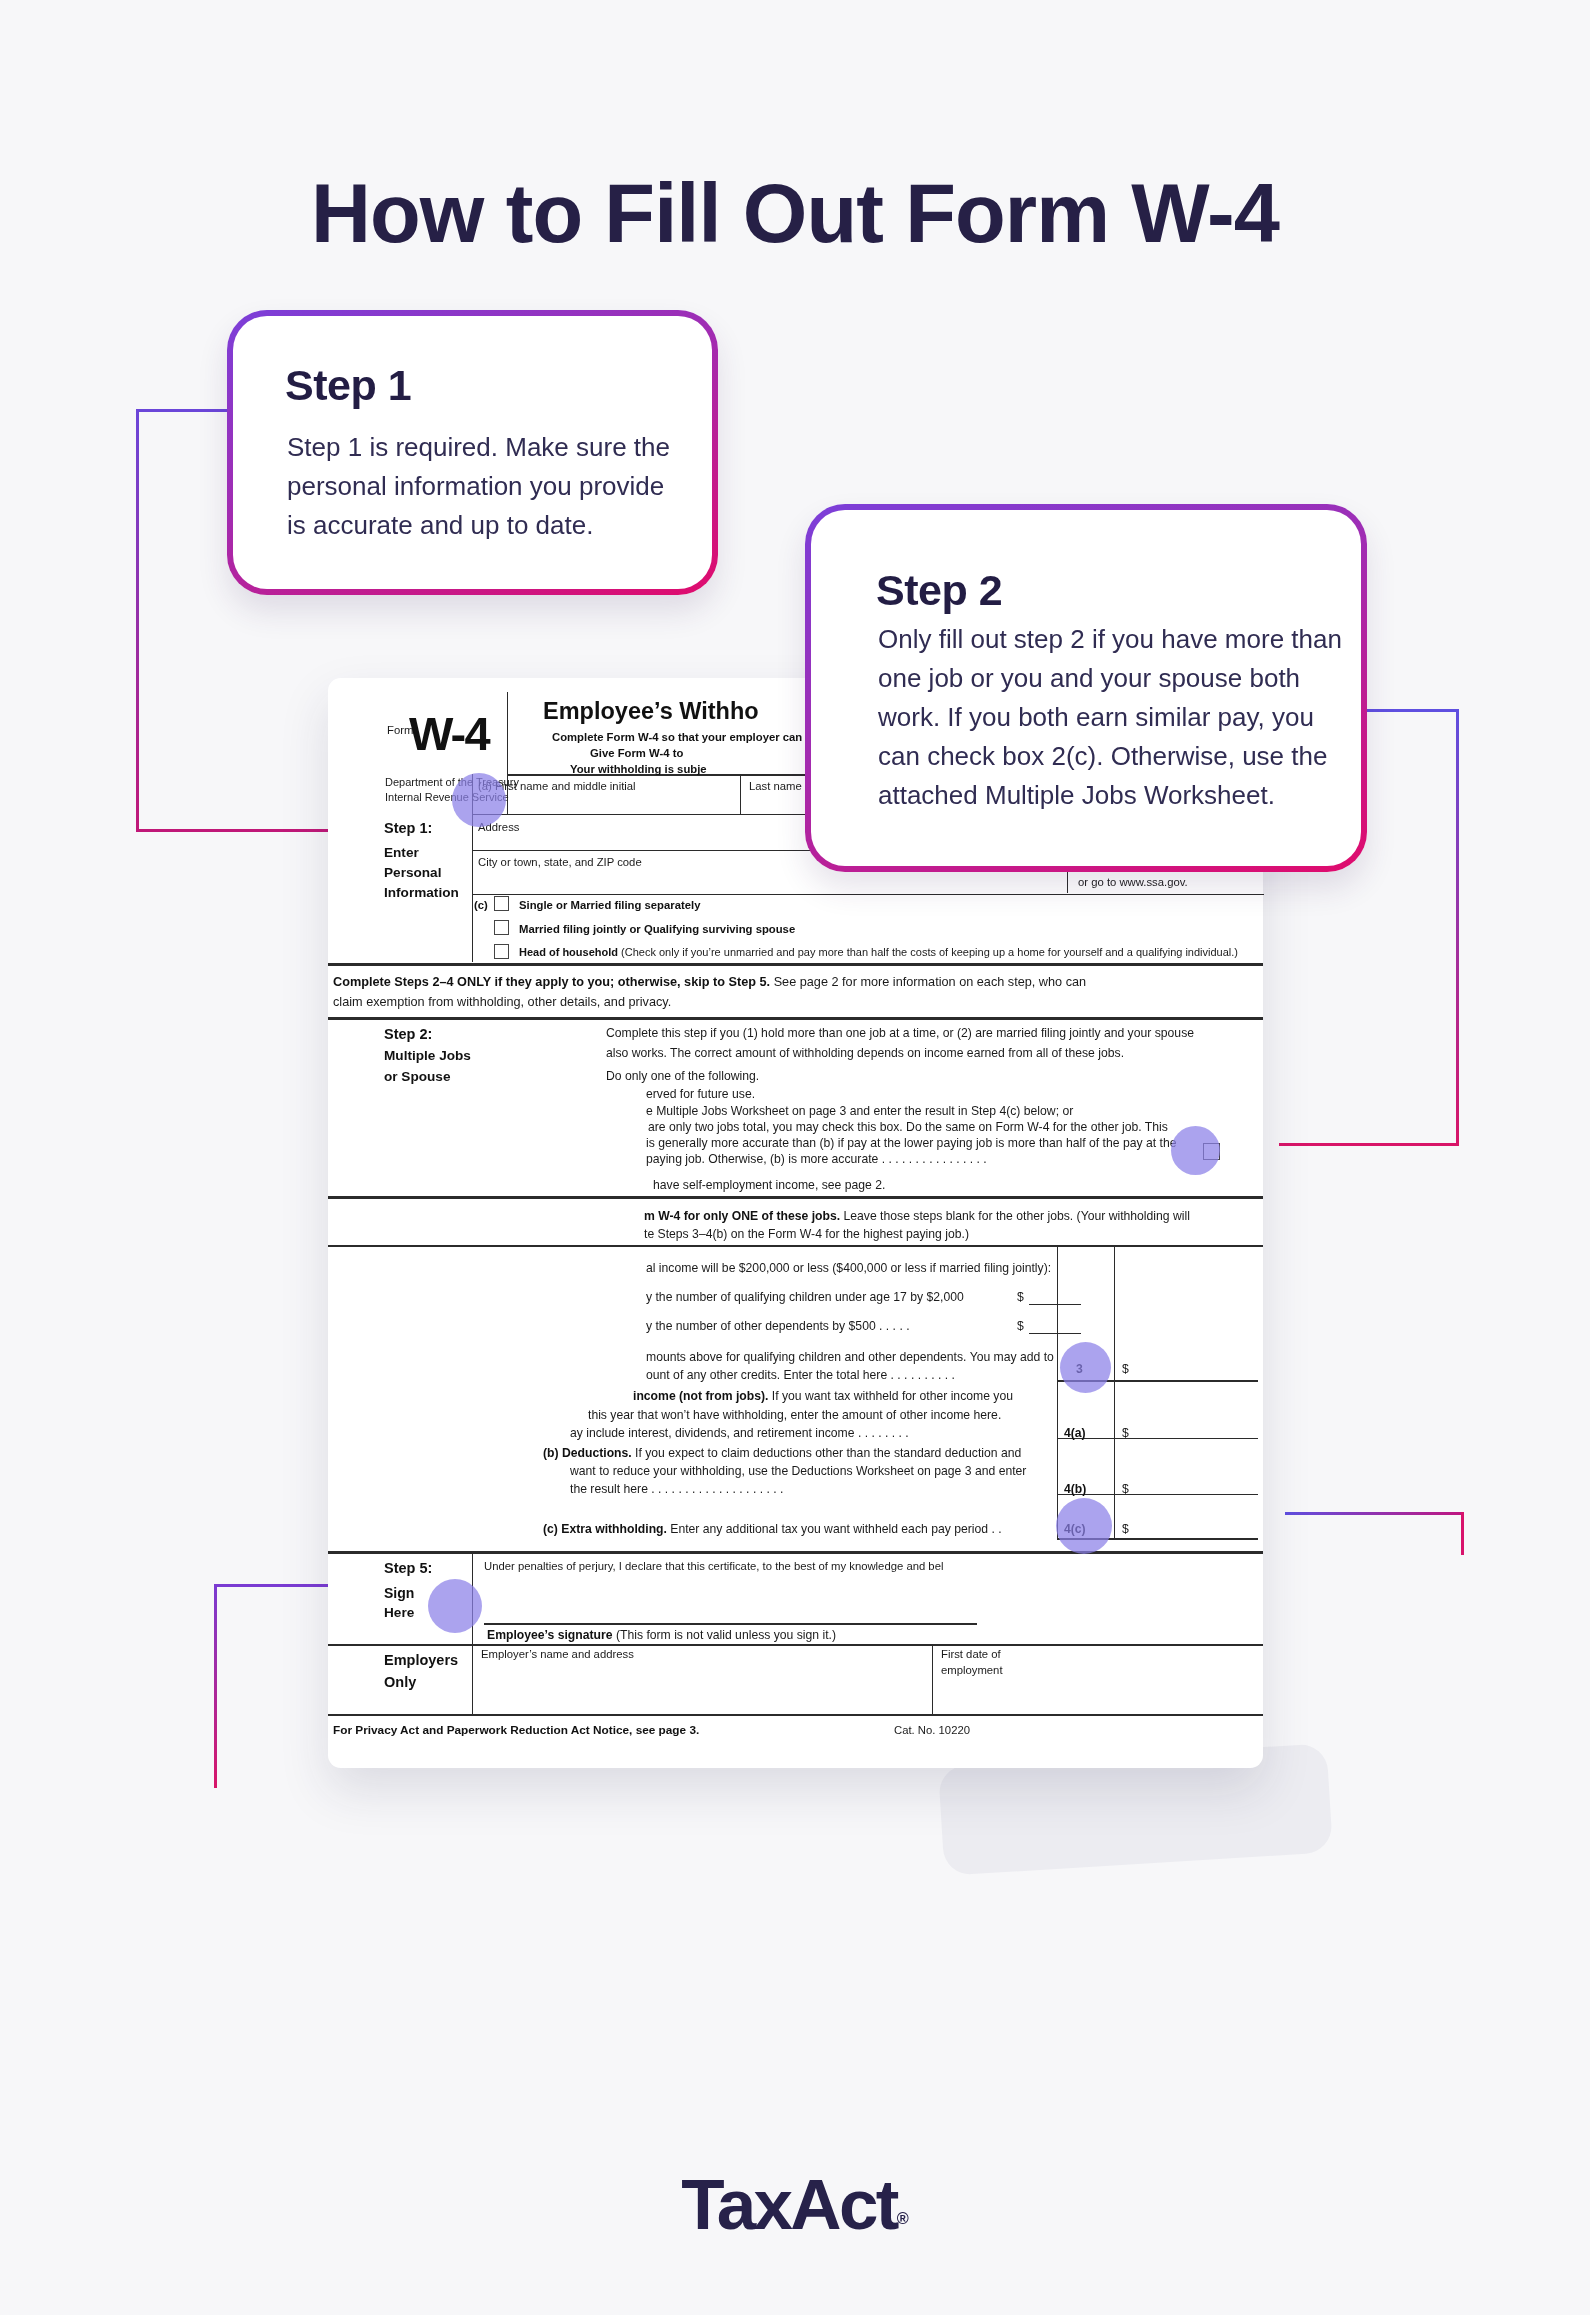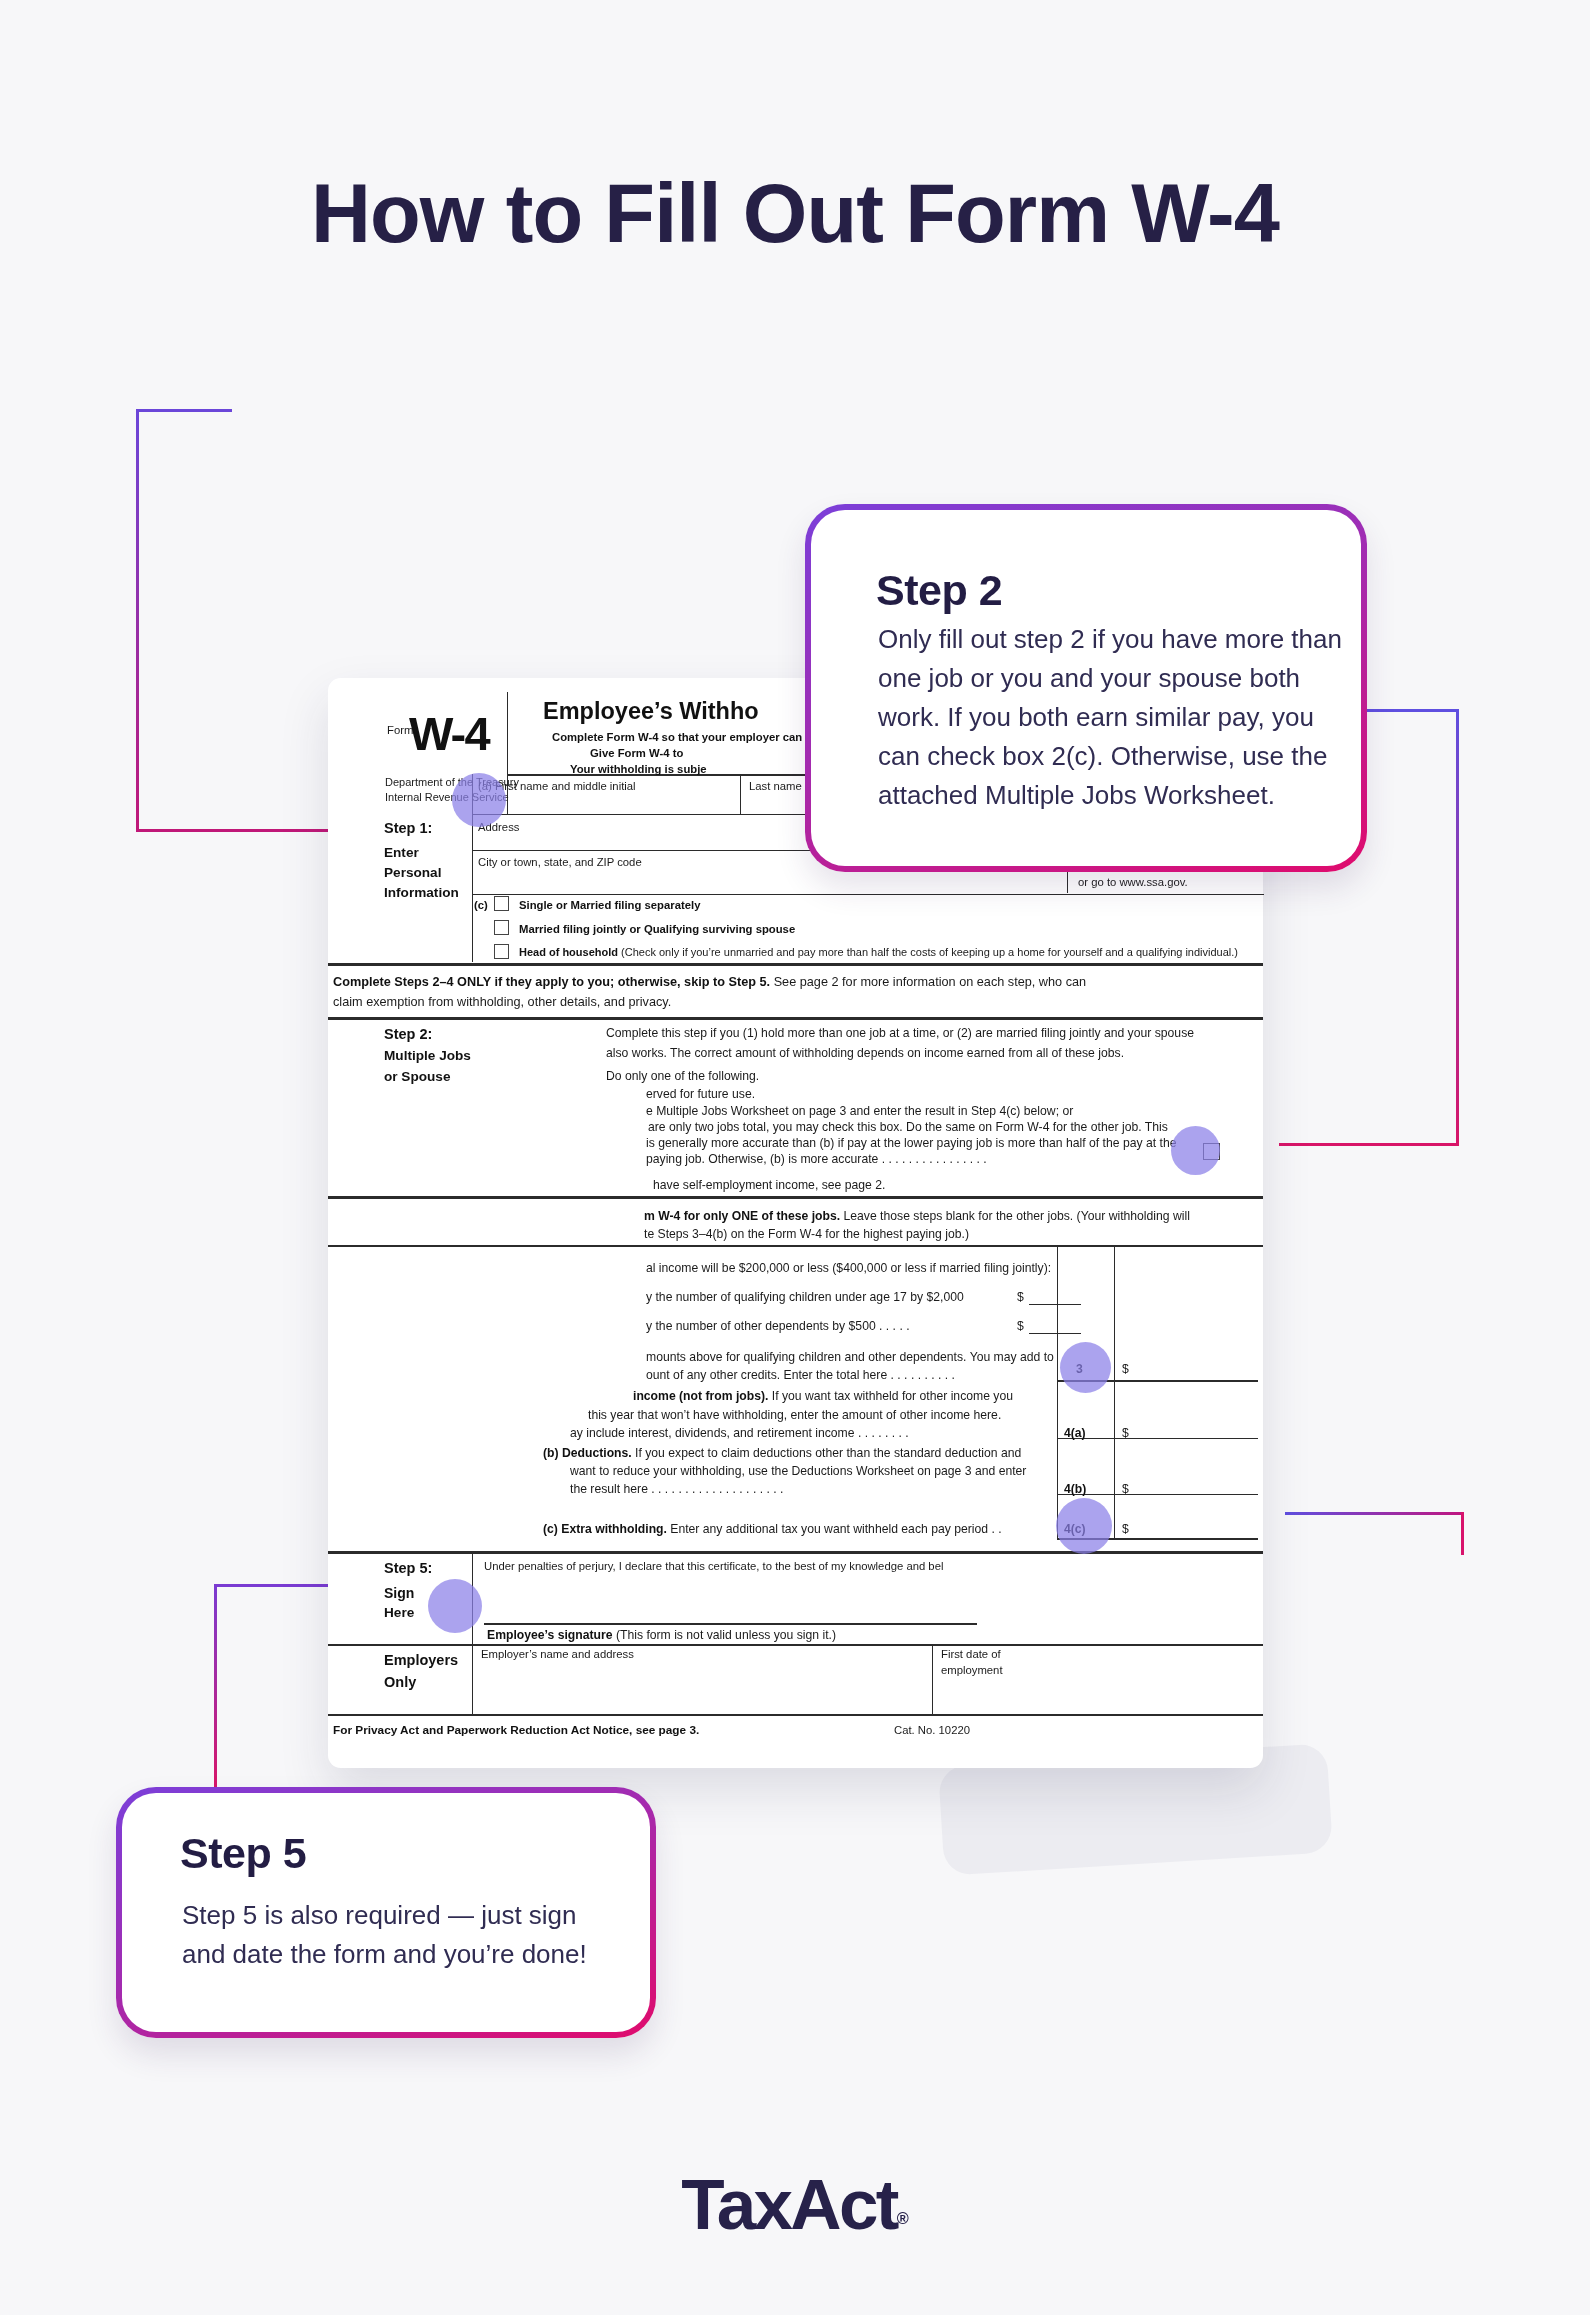--- a/index.html
+++ b/index.html
@@ -162,34 +162,35 @@
   <div class="fl" style="left:941px;top:1664px;font-size:11.3px;"><b></b><span>employment</span></div>
   <div class="fl" style="left:333px;top:1724px;font-size:11.8px;"><b>For Privacy Act and Paperwork Reduction Act Notice, see page 3.</b><span></span></div>
   <div class="fl" style="left:894px;top:1724px;font-size:11.3px;"><b></b><span>Cat. No. 10220</span></div>
 
   <div class="circ" style="left:452px;top:773px;width:54px;height:54px;"></div>
   <div class="circ" style="left:1171px;top:1126px;width:49px;height:49px;"></div>
   <div class="circ" style="left:1060px;top:1342px;width:51px;height:51px;"></div>
   <div class="circ" style="left:1056px;top:1498px;width:56px;height:56px;"></div>
   <div class="circ" style="left:428px;top:1579px;width:54px;height:54px;"></div>
 
+  <div class="co" style="left:227px;top:310px;width:479px;height:273px;">
+    <div class="ctitle" style="left:52px;top:45px;">Step 1</div>
+    <div class="cline" style="left:54px;top:116px;">Step 1 is required. Make sure the</div>
+    <div class="cline" style="left:54px;top:155px;">personal information you provide</div>
+    <div class="cline" style="left:54px;top:194px;">is accurate and up to date.</div>
+  </div>
 
   <div class="co" style="left:805px;top:504px;width:550px;height:356px;">
     <div class="ctitle" style="left:65px;top:56px;">Step 2</div>
     <div class="cline" style="left:67px;top:114px;">Only fill out step 2 if you have more than</div>
     <div class="cline" style="left:67px;top:153px;">one job or you and your spouse both</div>
     <div class="cline" style="left:67px;top:192px;">work. If you both earn similar pay, you</div>
     <div class="cline" style="left:67px;top:231px;">can check box 2(c). Otherwise, use the</div>
     <div class="cline" style="left:67px;top:270px;">attached Multiple Jobs Worksheet.</div>
   </div>
 
 
 
-  <div class="co" style="left:116px;top:1787px;width:528px;height:239px;">
-    <div class="ctitle" style="left:58px;top:36px;">Step 5</div>
-    <div class="cline" style="left:60px;top:107px;">Step 5 is also required — just sign</div>
-    <div class="cline" style="left:60px;top:146px;">and date the form and you’re done!</div>
-  </div>
 
   <div class="logo"><span>TaxAct</span><sup>®</sup></div>
 
 </div>
 
 
 </body></html>

